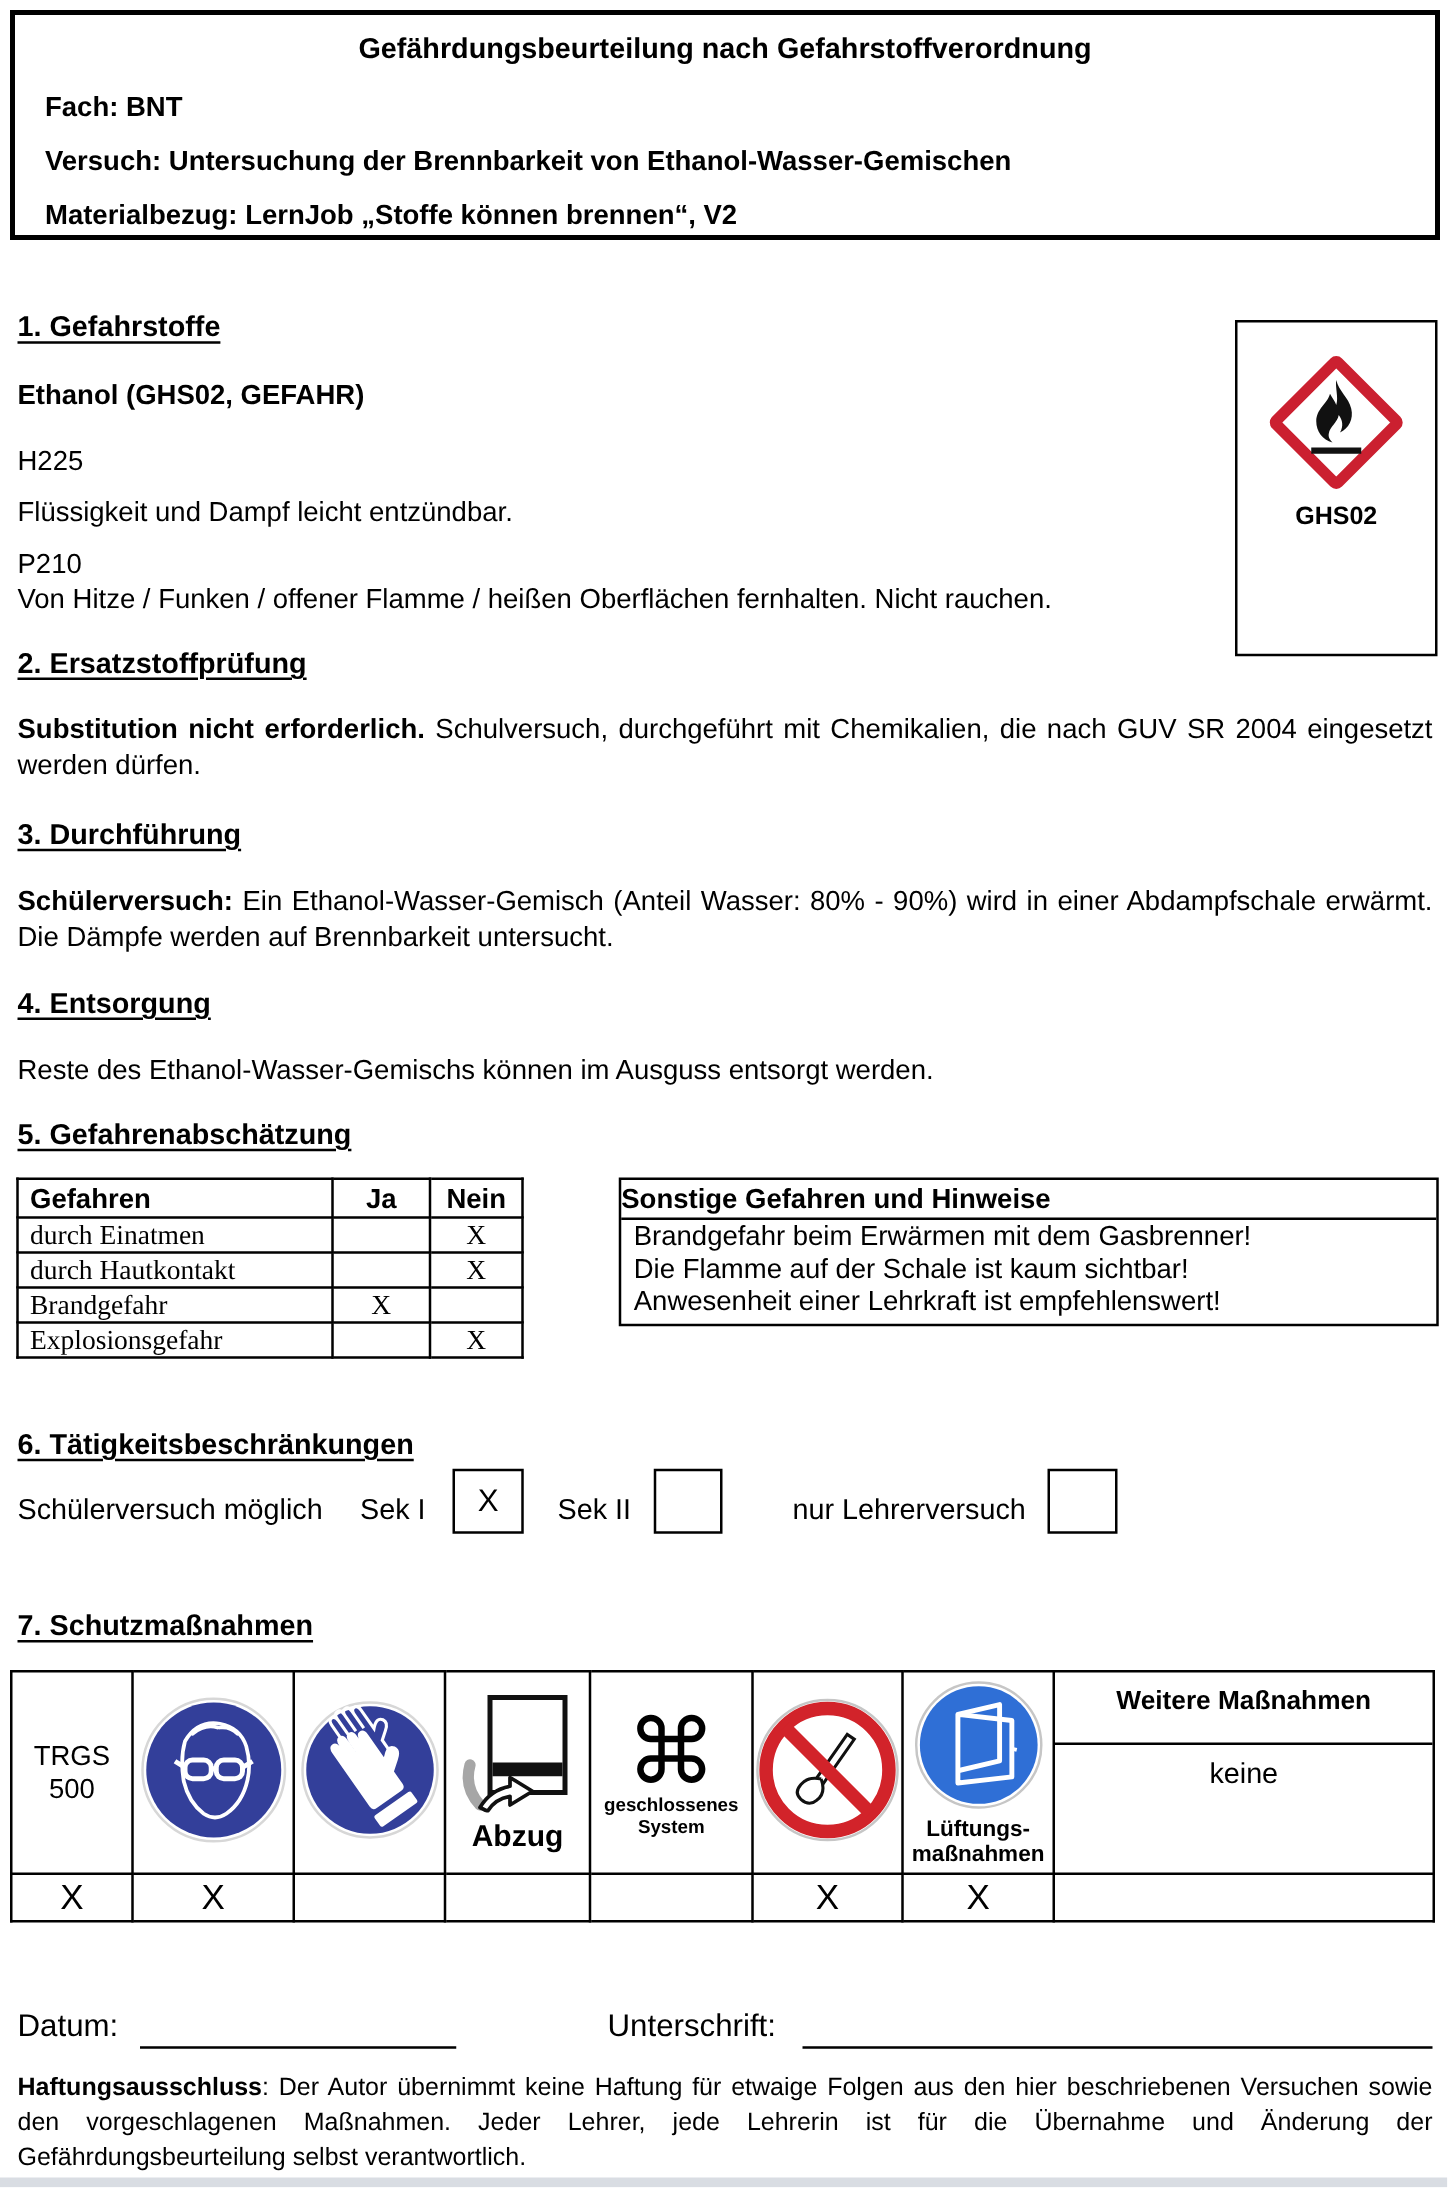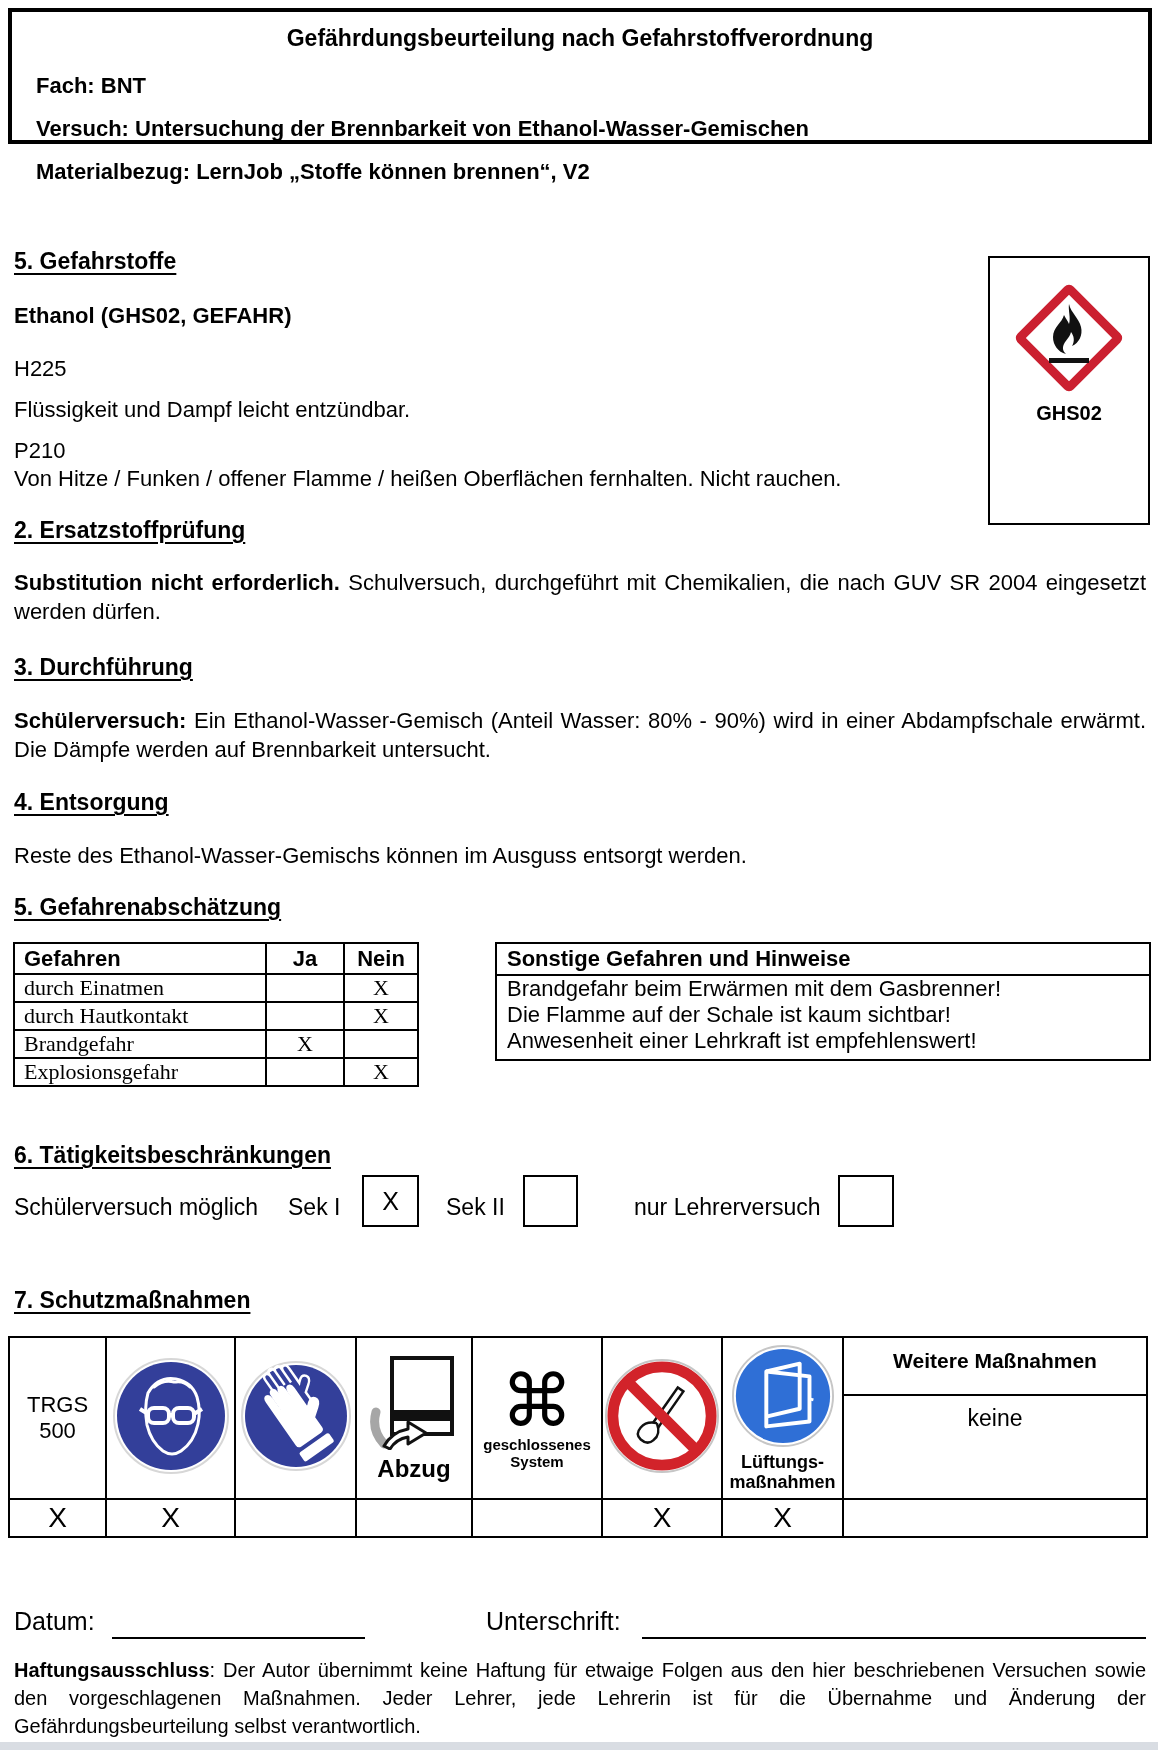--- a/index.html
+++ b/index.html
@@ -4,21 +4,21 @@
 <style>
   * { margin:0; padding:0; box-sizing:border-box; }
   html,body { background:#fff; }
   .page {
     position:relative; width:1158px; height:1750px; background:#fff;
     font-family:"Liberation Sans","DejaVu Sans",sans-serif; color:#000; overflow:hidden;
   }
 
   
   .header-box {
-    position:absolute; left:8px; top:8px; width:1144px; height:136px;
+    position:absolute; left:8px; top:8px; width:1144px; height:184px;
     border:4px solid #000; padding:12px 24px 0 24px;
   }
   .doc-title { text-align:center; font-weight:bold; font-size:23px; line-height:28px; margin-bottom:20px; }
   .hline { font-weight:bold; font-size:22px; line-height:28px; margin-bottom:15px; }
 
   .heading {
     position:absolute; left:14px; font-weight:bold; font-size:23px;
     text-decoration:underline; text-decoration-thickness:2px; text-underline-offset:4px;
   }
   .t  { position:absolute; left:14px; font-size:22px; line-height:27px; }
@@ -37,21 +37,21 @@
   
   .gtable { position:absolute; left:13px; top:942px; border-collapse:collapse; table-layout:fixed; }
   .gtable th, .gtable td { border:2px solid #000; font-size:22px; padding:0; }
   .gtable th { height:31px; text-align:left; padding-left:9px;margin-left:16px; }
   .gtable th.mid { text-align:center; padding-left:0; }
   .gtable td { height:27px;font-family:Liberation Serif, serif; }
   .gtable td.lbl { padding-left:9px; }
   .gtable td.mid { text-align:center; }
 
   .hint-box { position:absolute; left:495px; top:942px; width:656px; border:2px solid #000; padding-bottom:5px; }
-  .hb-header { font-weight:bold; font-size:22px; line-height:30px; padding-left:10px; border-bottom:2px solid #000; }
+  .hb-header { font-weight:bold; font-size:22px; line-height:30px; border-bottom:2px solid #000; }
   .hb-line { font-size:22px; line-height:26px; padding-left:10px; }
   .hint-box .hb-line:first-of-type { margin-top:3px; }
 
   
   .s6label { position:absolute; font-size:23px; }
   .cb {
     position:absolute; top:1175px; height:52px; border:2px solid #000;
     display:flex; align-items:center; justify-content:center; font-size:25px; background:#fff;
   }
 
@@ -84,21 +84,21 @@
 
 <div class="page">
 
   <div class="header-box">
     <div class="doc-title">Gefährdungsbeurteilung nach Gefahrstoffverordnung</div>
     <div class="hline">Fach: BNT</div>
     <div class="hline">Versuch: Untersuchung der Brennbarkeit von Ethanol-Wasser-Gemischen</div>
     <div class="hline">Materialbezug: LernJob „Stoffe können brennen“, V2</div>
   </div>
 
-  <div class="heading" style="top:248px">5. Gefahrstoffe</div>
+  <div class="heading" style="top:248px">1. Gefahrstoffe</div>
   <div class="t b" style="top:302px">Ethanol (GHS02, GEFAHR)</div>
   <div class="t" style="top:355px">H225</div>
   <div class="t" style="top:396px">Flüssigkeit und Dampf leicht entzündbar.</div>
   <div class="t" style="top:437px">P210</div>
   <div class="t" style="top:465px">Von Hitze / Funken / offener Flamme / heißen Oberflächen fernhalten. Nicht rauchen.</div>
 
   <div class="ghs-box">
     <svg width="128" height="128" viewBox="0 0 128 128">
       <rect x="29" y="29" width="70" height="70" rx="2" fill="#fff" class="ghs-stroke" stroke-width="9" transform="rotate(45 64 64)"></rect>
       <path fill="#111" d="M64 30 c2 9 10 14 12 23 c2 8 -2 16 -9 19 c3 -5 2 -10 -1 -14 c-1 6 -7 9 -8 15 c-0.5 3 1 5 3 7 c-8 -2 -13 -9 -13 -17 c0 -10 9 -14 11 -22 c2 4 4 6 5 9 c2 -6 -1 -14 0 -20 z"></path>

